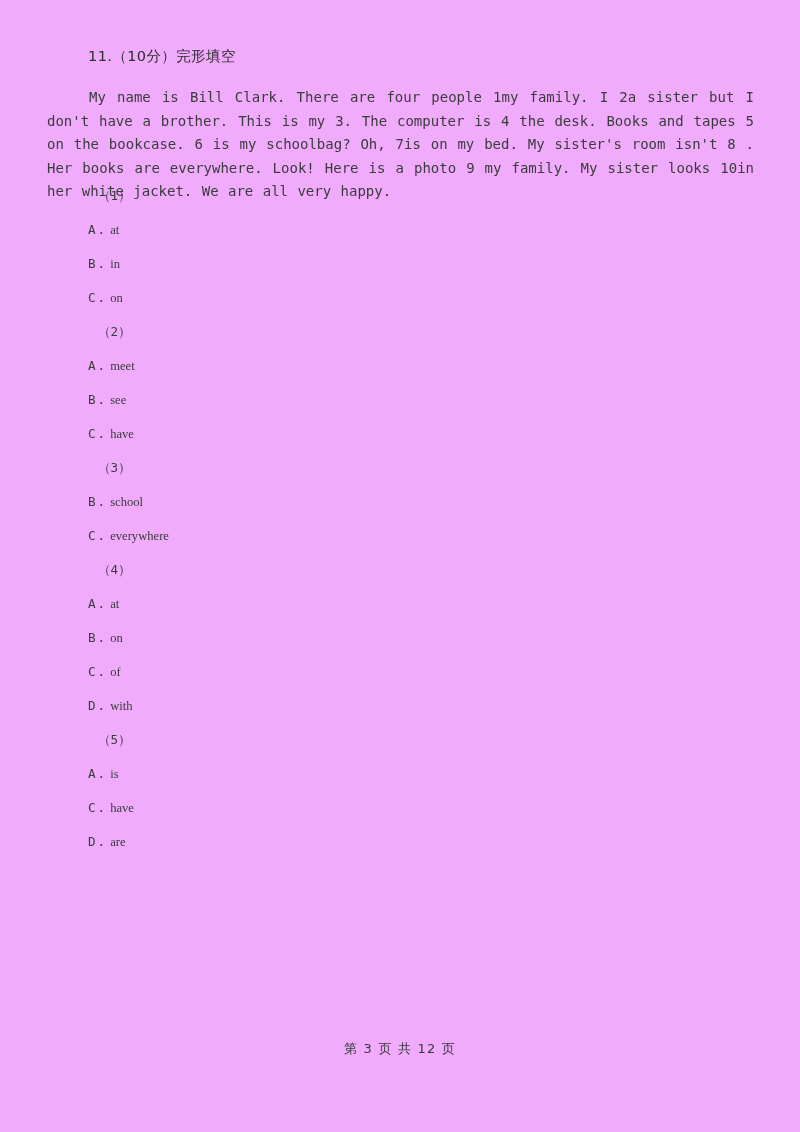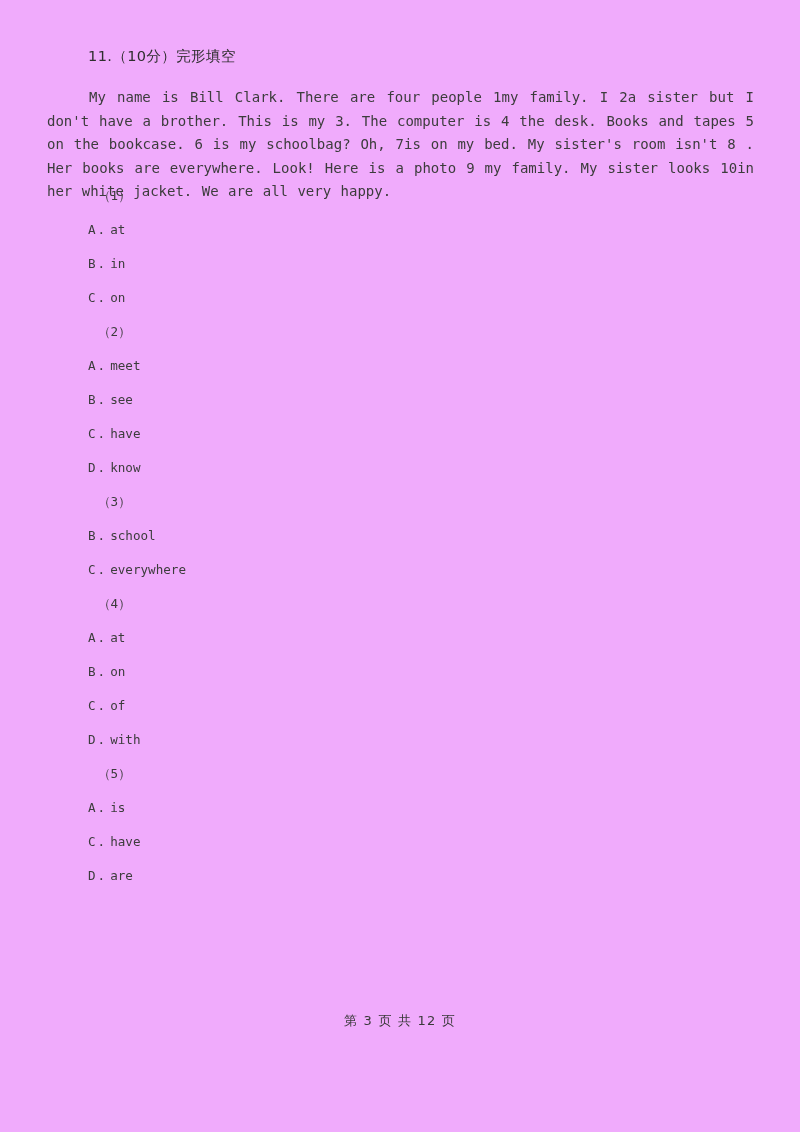--- a/index.html
+++ b/index.html
@@ -84,27 +84,28 @@
   .option-letter {
     display: inline-block;
   }
   .option-sep {
     display: inline-block;
     padding: 0 2px;
   }
   .option-text {
     display: inline-block;
     padding-left: 3px;
+    font-family: Liberation Serif, serif;
   }
 
   
   .footer {
     position: absolute;
     left: 0;
-    top: 1012px;
+    top: 1040px;
     width: 800px;
     text-align: center;
     font-family: "DejaVu Sans", "Liberation Sans", sans-serif;
     font-size: 13px;
     color: #3a3a3a;
     letter-spacing: 1.2px;
   }
 </style>
 </head>
 <body>
@@ -120,21 +121,20 @@
         <div class="q-number">（1）</div>
         <div class="option-row"><span class="option-letter">A</span><span class="option-sep">.</span><span class="option-text">at</span></div>
         <div class="option-row"><span class="option-letter">B</span><span class="option-sep">.</span><span class="option-text">in</span></div>
         <div class="option-row"><span class="option-letter">C</span><span class="option-sep">.</span><span class="option-text">on</span></div>
       </div>
       <div class="question-block">
         <div class="q-number">（2）</div>
         <div class="option-row"><span class="option-letter">A</span><span class="option-sep">.</span><span class="option-text">meet</span></div>
         <div class="option-row"><span class="option-letter">B</span><span class="option-sep">.</span><span class="option-text">see</span></div>
         <div class="option-row"><span class="option-letter">C</span><span class="option-sep">.</span><span class="option-text">have</span></div>
-        <div class="option-row"><span class="option-letter">D</span><span class="option-sep">.</span><span class="option-text">know</span></div>
       </div>
       <div class="question-block">
         <div class="q-number">（3）</div>
         <div class="option-row"><span class="option-letter">B</span><span class="option-sep">.</span><span class="option-text">school</span></div>
         <div class="option-row"><span class="option-letter">C</span><span class="option-sep">.</span><span class="option-text">everywhere</span></div>
       </div>
       <div class="question-block">
         <div class="q-number">（4）</div>
         <div class="option-row"><span class="option-letter">A</span><span class="option-sep">.</span><span class="option-text">at</span></div>
         <div class="option-row"><span class="option-letter">B</span><span class="option-sep">.</span><span class="option-text">on</span></div>

